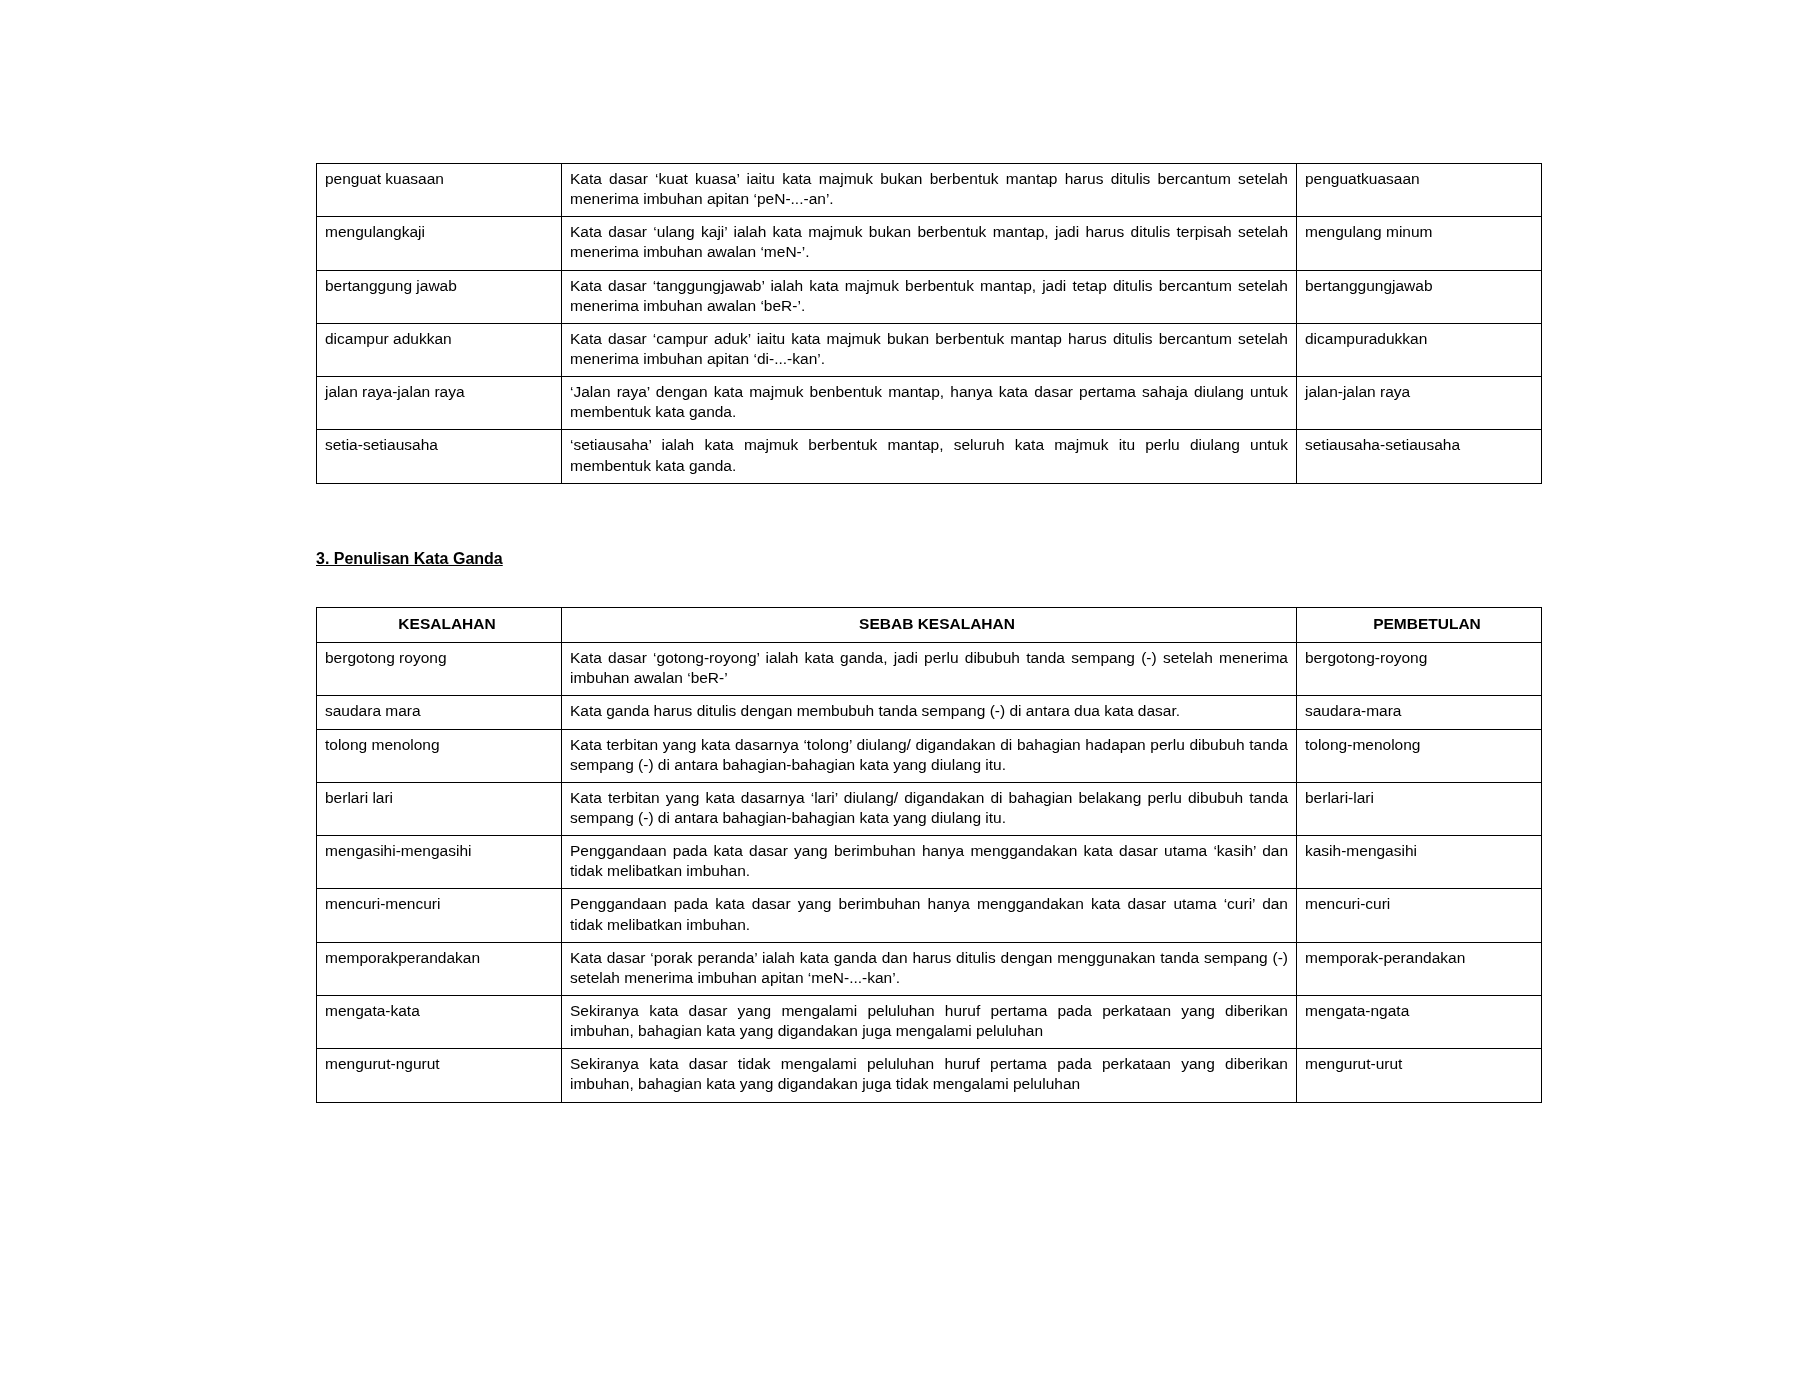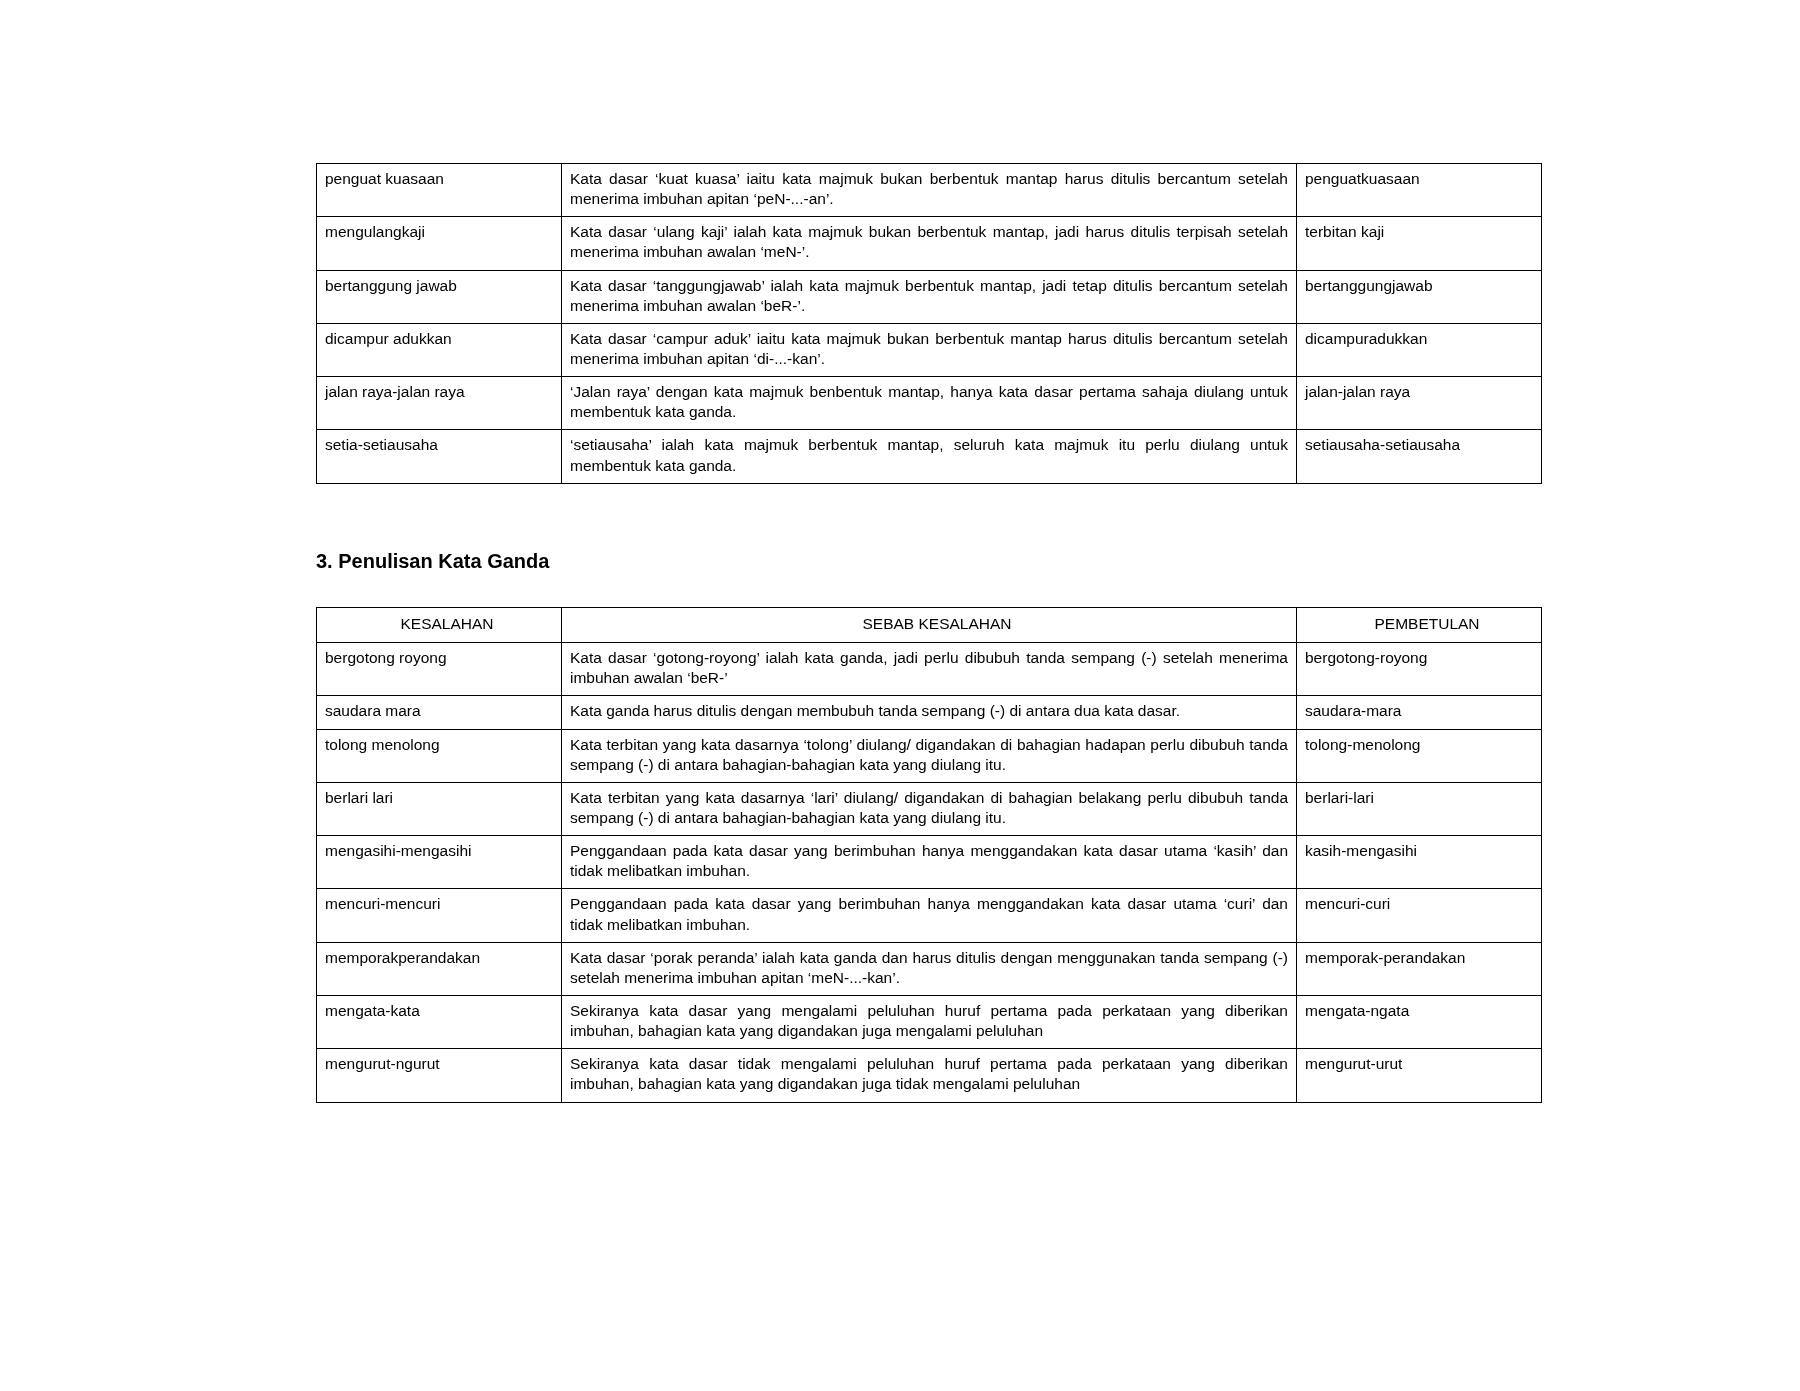--- a/index.html
+++ b/index.html
@@ -30,42 +30,43 @@
   table.doc-table td, table.doc-table th {
     border: 1.2px solid #000;
     vertical-align: top;
     padding: 5px 8px 7px 8px;
     font-size: 15.5px;
     line-height: 1.30;
     font-weight: normal;
   }
   table.doc-table th {
     text-align: center;
-    font-weight: normal;
+    font-weight: bold;
     padding: 6px 8px 8px 24px;
   }
   .col-a { width: 245px; }
   .col-b { width: 735px; }
   .col-c { width: 245px; }
   .just { text-align: justify; text-align-last: left; }
   .plain { text-align: left; }
 
   
   #table-one {
     left: 300px;
     top: 163px;
     width: 1225px;
   }
   
   #section-heading {
     position: absolute;
     left: 300px;
     top: 550px;
-    font-size: 20px;
+    font-size: 16px;
     font-weight: bold;
+    text-decoration: underline;
   }
   
   #table-two {
     left: 300px;
     top: 607px;
     width: 1225px;
   }
 </style>
 </head>
 <body>
@@ -80,21 +81,21 @@
     </colgroup>
     <tbody>
       <tr>
         <td class="plain">penguat  kuasaan</td>
         <td class="just">Kata dasar ‘kuat  kuasa’  iaitu  kata  majmuk  bukan  berbentuk  mantap  harus ditulis bercantum setelah menerima imbuhan apitan ‘peN-...-an’.</td>
         <td class="plain">penguatkuasaan</td>
       </tr>
       <tr>
         <td class="plain">mengulangkaji</td>
         <td class="just">Kata dasar ‘ulang kaji’ ialah kata majmuk bukan berbentuk mantap, jadi harus ditulis terpisah setelah menerima imbuhan awalan ‘meN-’.</td>
-        <td class="plain">terbitan kaji</td>
+        <td class="plain">mengulang minum</td>
       </tr>
       <tr>
         <td class="plain">bertanggung  jawab</td>
         <td class="just">Kata dasar ‘tanggungjawab’ ialah kata majmuk berbentuk mantap, jadi tetap ditulis bercantum setelah menerima imbuhan awalan ‘beR-’.</td>
         <td class="plain">bertanggungjawab</td>
       </tr>
       <tr>
         <td class="plain">dicampur  adukkan</td>
         <td class="just">Kata dasar ‘campur aduk’ iaitu kata majmuk bukan berbentuk mantap harus ditulis bercantum setelah menerima imbuhan apitan ‘di-...-kan’.</td>
         <td class="plain">dicampuradukkan</td>

